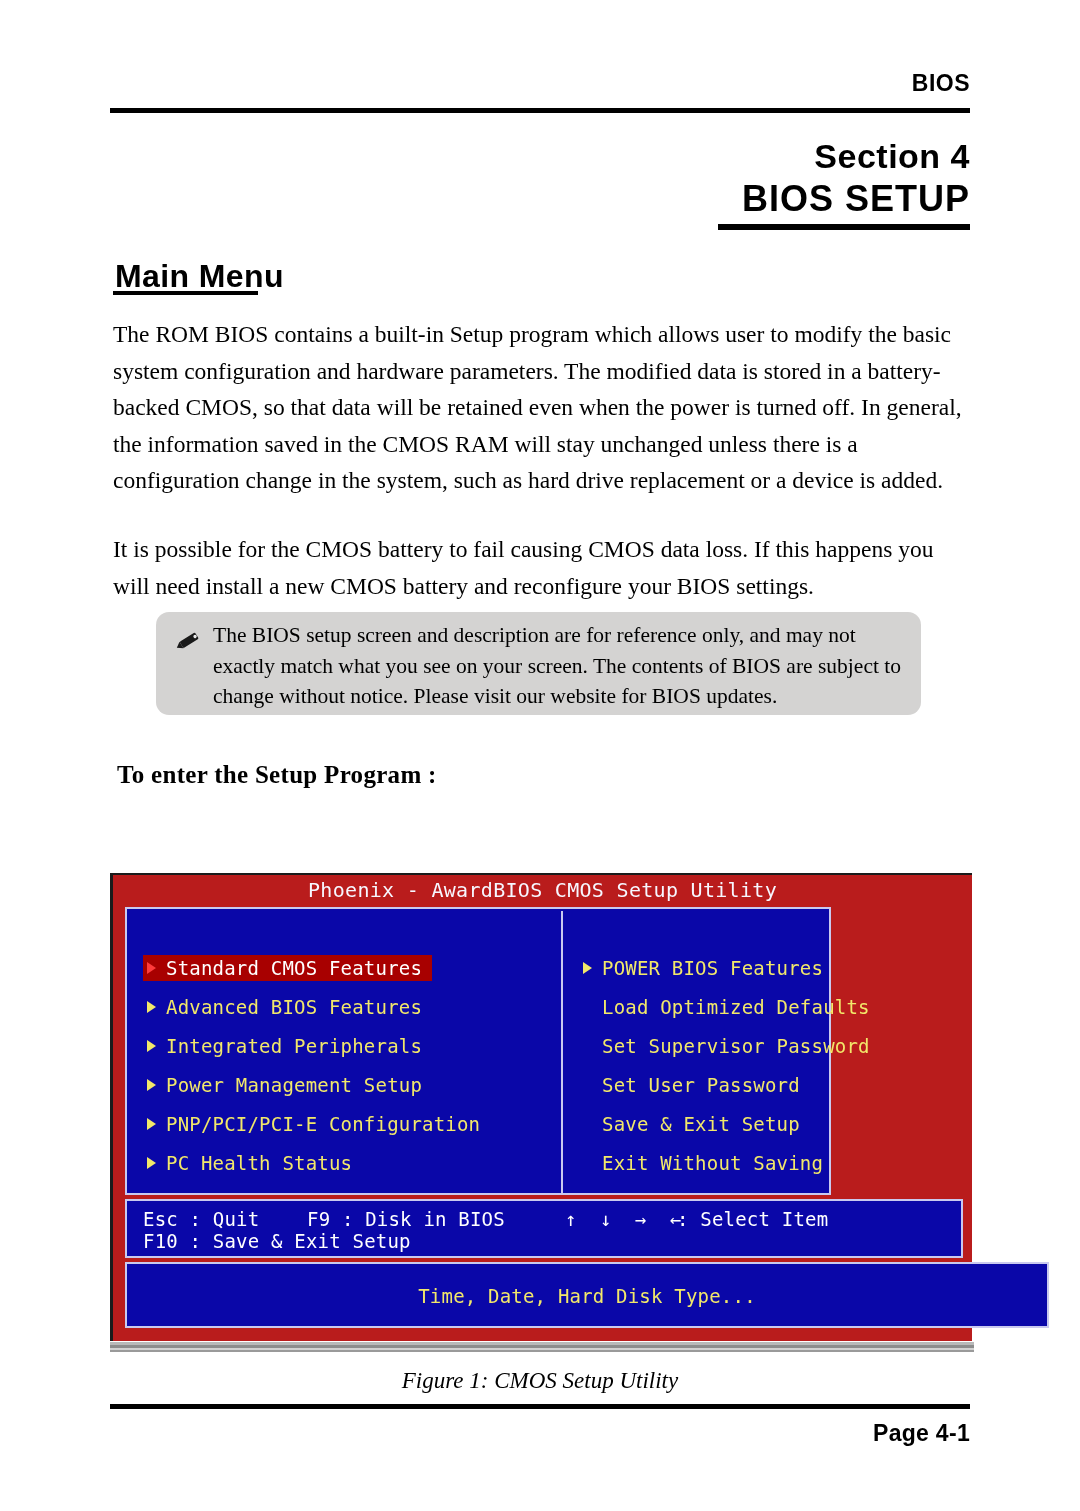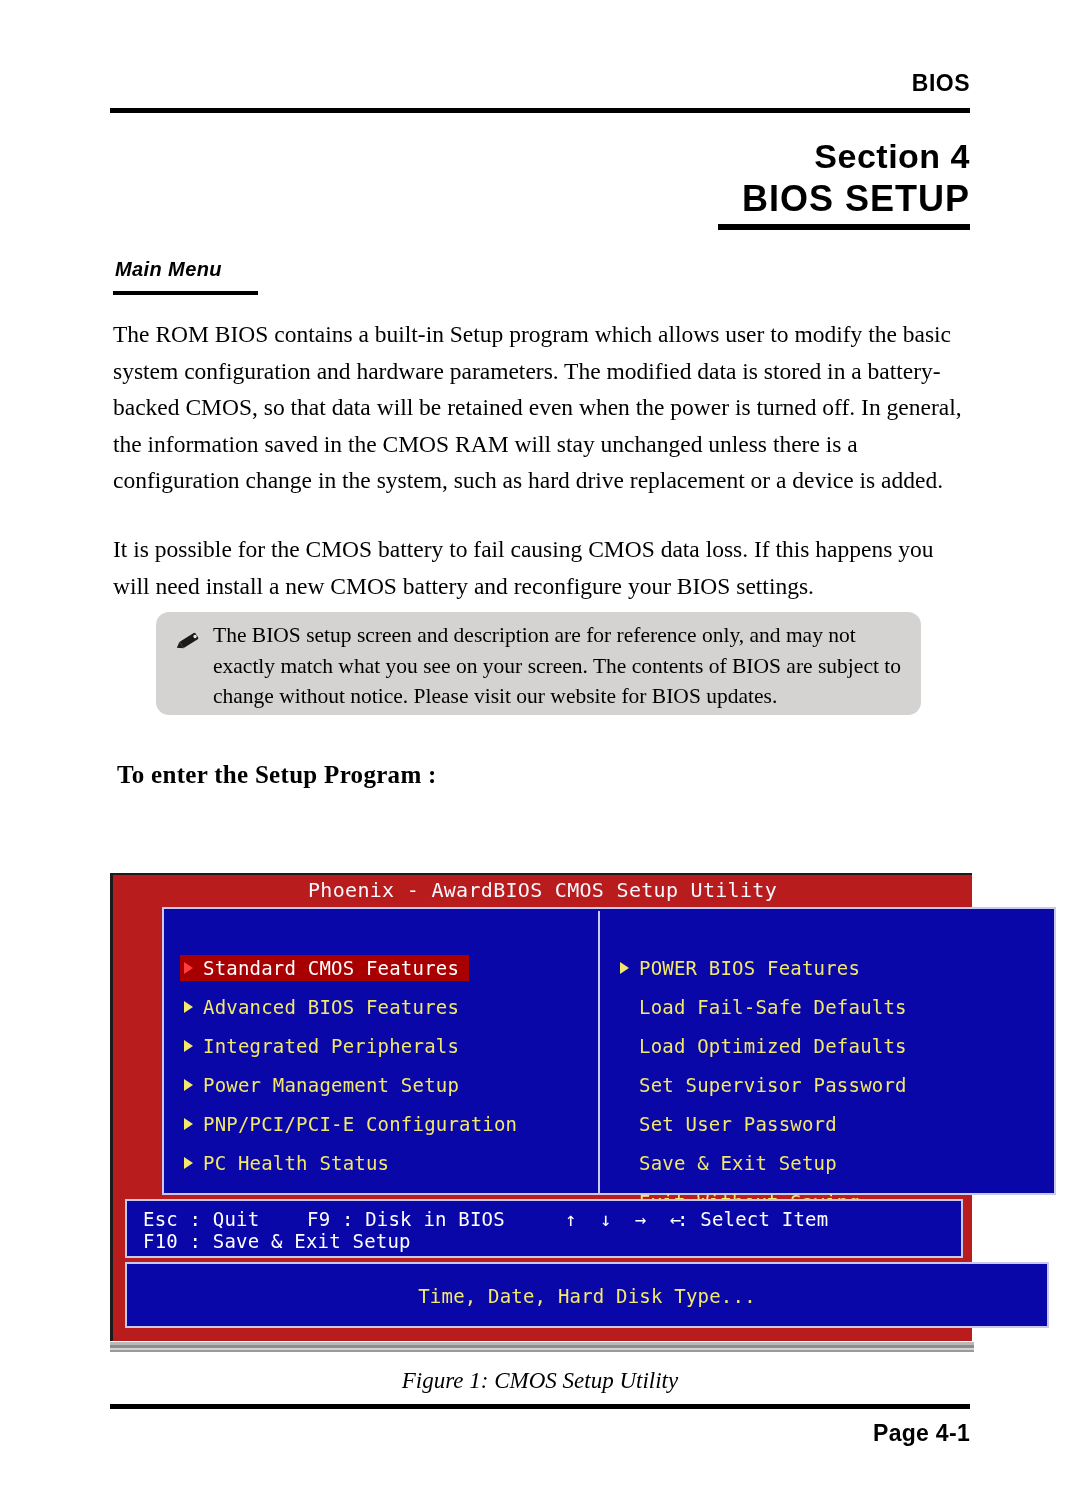--- a/index.html
+++ b/index.html
@@ -74,23 +74,22 @@
     background: #000;
   }
 
   
   .h2-heading {
     position: absolute;
     left: 115px;
     top: 258px;
     font-family: "Liberation Sans", sans-serif;
     font-weight: bold;
-    font-size: 20px;
+    font-size: 32px;
     letter-spacing: 0.4px;
-    font-style: italic;
   }
   .h2-underline {
     position: absolute;
     left: 113px;
     top: 291px;
     width: 145px;
     height: 4px;
     background: #000;
   }
 
@@ -188,21 +187,21 @@
     letter-spacing: 0.3px;
     white-space: nowrap;
   }
 
   .bios-panel {
     position: absolute;
     box-sizing: border-box;
     border: 2px solid #c9c9ef;
     background: #0a07a8;
   }
-  #panel-menu  { left: 12px; top: 32px;  width: 894px; height: 288px; margin-left: 37px; }
+  #panel-menu  { left: 12px; top: 32px;  width: 706px; height: 288px; }
   #panel-help  { left: 12px; top: 324px; width: 838px; height: 59px;  }
   #panel-status{ left: 12px; top: 387px; width: 924px; height: 66px;  }
 
   .col-divider {
     position: absolute;
     left: 434px;
     top: 2px;
     width: 2px;
     height: 284px;
     background: #c9c9ef;
@@ -371,24 +370,20 @@
         </div>
       </div>
 
       <div class="menu-col" id="col-right">
         <div class="menu-item">
           <span class="bullet"></span>
           <span class="menu-label">POWER BIOS Features</span>
         </div>
         <div class="menu-item">
           <span class="bullet hidden"></span>
-          <span class="menu-label">Load Fail-Safe Defaults</span>
-        </div>
-        <div class="menu-item">
-          <span class="bullet hidden"></span>
           <span class="menu-label">Load Optimized Defaults</span>
         </div>
         <div class="menu-item">
           <span class="bullet hidden"></span>
           <span class="menu-label">Set Supervisor Password</span>
         </div>
         <div class="menu-item">
           <span class="bullet hidden"></span>
           <span class="menu-label">Set User Password</span>
         </div>

